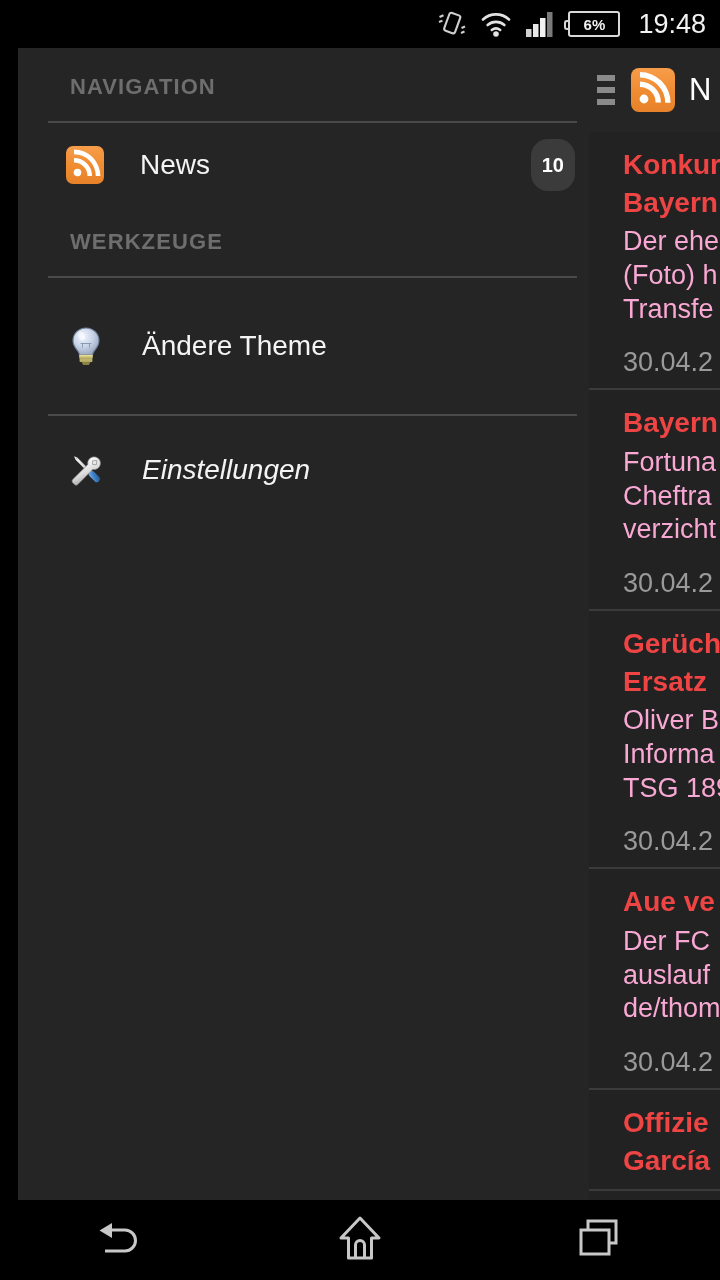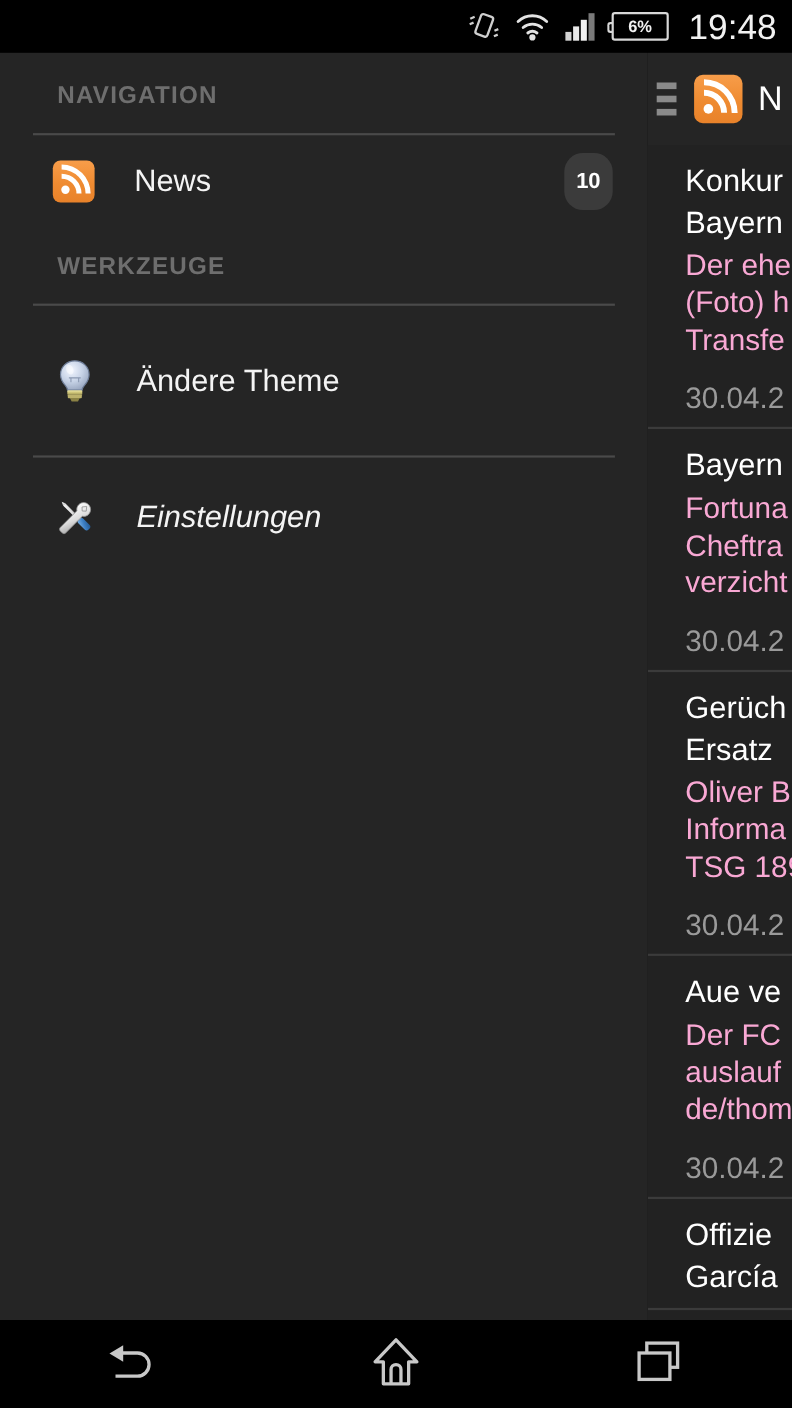--- a/index.html
+++ b/index.html
@@ -36,21 +36,21 @@
     box-sizing: border-box;
   }
   .status-icon {
     display: flex;
     align-items: center;
     justify-content: center;
     margin-left: 13px;
   }
   #status-clock {
     color: #f2f2f2;
-    font-size: 32px;
+    font-size: 27px;
     letter-spacing: 0px;
     margin-left: 18px;
     font-weight: 400;
   }
   .battery-box {
     position: relative;
     width: 52px;
     height: 26px;
     border: 2px solid #d8d8d8;
     border-radius: 3px;
@@ -74,21 +74,21 @@
   .battery-pct {
     color: #f0f0f0;
     font-size: 15px;
     font-weight: 700;
     line-height: 1;
   }
 
   
   #drawer {
     position: absolute;
-    left: 0;
+    left: 18px;
     top: 48px;
     width: 589px;
     bottom: 80px;
     background: #252525;
     overflow: hidden;
   }
   .section-header {
     color: #6e6e6e;
     font-size: 22px;
     font-weight: 700;
@@ -192,23 +192,23 @@
     left: 0; right: 0;
     top: 84px; bottom: 0;
     overflow: hidden;
   }
   .news-item {
     padding: 14px 0 10px 34px;
     border-bottom: 2px solid #3b3b3b;
     box-sizing: border-box;
   }
   .news-title {
-    color: #ffffff;
+    color: #ef4444;
     font-size: 28px;
-    font-weight: 400;
+    font-weight: 700;
     line-height: 1.34;
     white-space: pre;
   }
   .news-snippet {
     color: #f9a8d4;
     font-size: 27px;
     font-weight: 400;
     line-height: 1.25;
     margin-top: 4px;
     white-space: pre;

